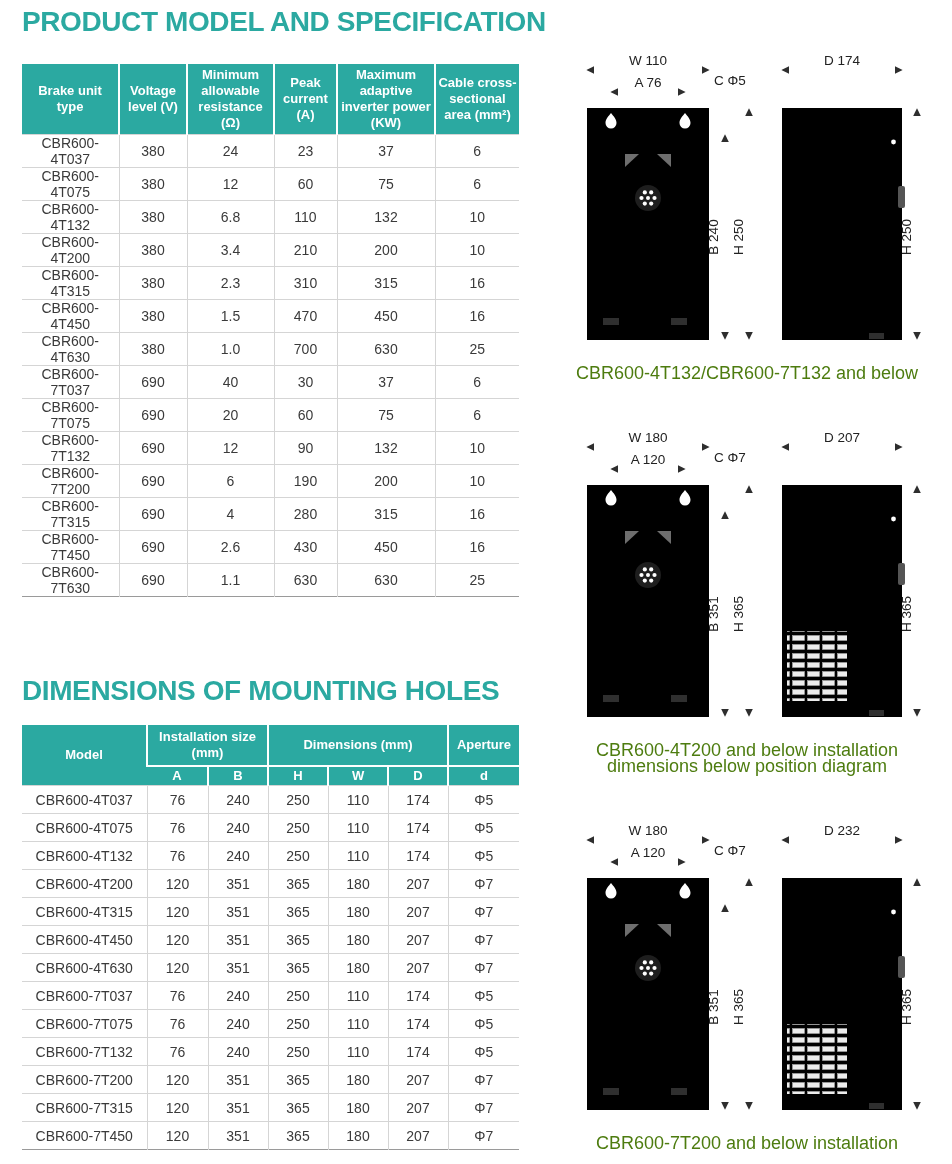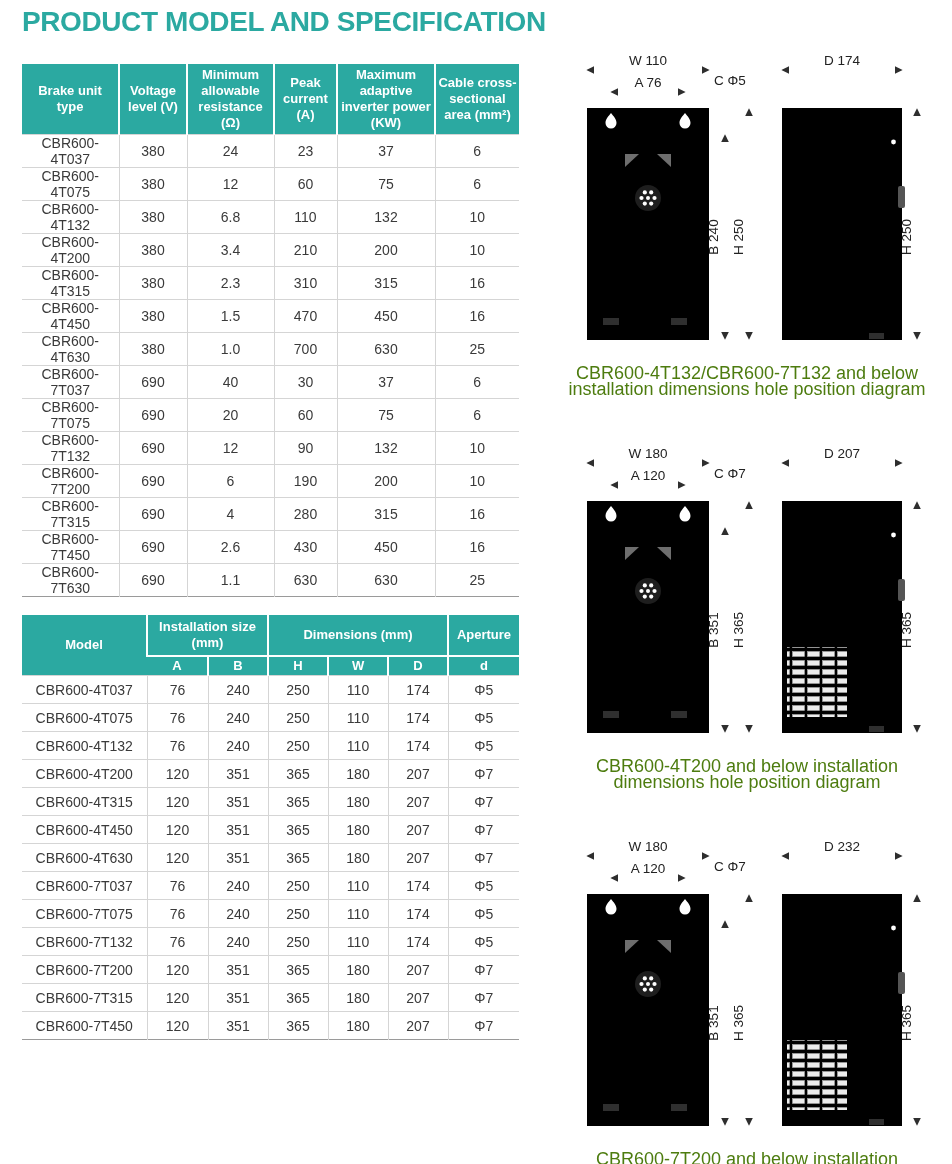--- a/index.html
+++ b/index.html
@@ -266,20 +266,21 @@
               <td>690</td>
               <td>1.1</td>
               <td>630</td>
               <td>630</td>
               <td>25</td>
             </tr>
           </tbody>
       </table>
     </div>
 
+    <h1 class="sec-title t2-title">DIMENSIONS OF MOUNTING HOLES</h1>
 
     <div class="t2-wrap">
       <table class="mount">
         <colgroup>
           <col style="width:125px">
             <col style="width:61px">
             <col style="width:60px">
           <col style="width:60px">
             <col style="width:60px">
             <col style="width:60px">
@@ -433,39 +434,38 @@
         <text class="dim" x="81" y="15" text-anchor="middle">W 110</text>
         <text class="dim" x="81" y="37" text-anchor="middle">A 76</text>
         <text class="dim" x="147" y="35" text-anchor="start">C Φ5</text>
         <text class="dim" x="151" y="187" text-anchor="middle" transform="rotate(-90 151 187)">B 240</text>
         <text class="dim" x="176" y="187" text-anchor="middle" transform="rotate(-90 176 187)">H 250</text>
         <text class="dim" x="275" y="15" text-anchor="middle">D 174</text>
         <text class="dim" x="344" y="187" text-anchor="middle" transform="rotate(-90 344 187)">H 250</text>
       </svg>
       <div class="caption">
         <div>CBR600-4T132/CBR600-7T132 and below</div>
-        <div>installation dimensions hole position diagram</div>
       </div>
     </div>
 
     <div class="diagram">
       <svg class="diag-svg" width="362" height="302" viewBox="0 0 360 302">
         <use href="#unit-views"></use>
         <rect x="220" y="204" width="60" height="70" fill="url(#ventpat)" visibility="visible"></rect>
         <text class="dim" x="81" y="15" text-anchor="middle">W 180</text>
         <text class="dim" x="81" y="37" text-anchor="middle">A 120</text>
         <text class="dim" x="147" y="35" text-anchor="start">C Φ7</text>
         <text class="dim" x="151" y="187" text-anchor="middle" transform="rotate(-90 151 187)">B 351</text>
         <text class="dim" x="176" y="187" text-anchor="middle" transform="rotate(-90 176 187)">H 365</text>
         <text class="dim" x="275" y="15" text-anchor="middle">D 207</text>
         <text class="dim" x="344" y="187" text-anchor="middle" transform="rotate(-90 344 187)">H 365</text>
       </svg>
       <div class="caption">
         <div>CBR600-4T200 and below installation</div>
-        <div>dimensions hole position diagram</div>
+        <div>dimensions below position diagram</div>
       </div>
     </div>
 
     <div class="diagram">
       <svg class="diag-svg" width="362" height="302" viewBox="0 0 360 302">
         <use href="#unit-views"></use>
         <rect x="220" y="204" width="60" height="70" fill="url(#ventpat)" visibility="visible"></rect>
         <text class="dim" x="81" y="15" text-anchor="middle">W 180</text>
         <text class="dim" x="81" y="37" text-anchor="middle">A 120</text>
         <text class="dim" x="147" y="35" text-anchor="start">C Φ7</text>

